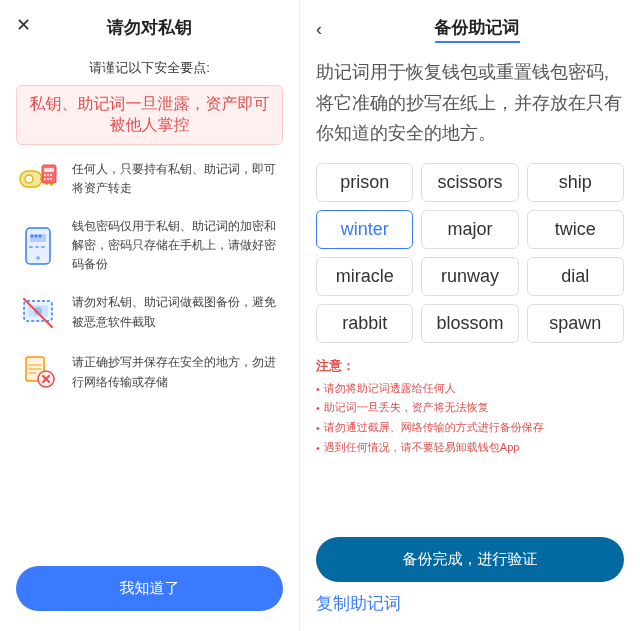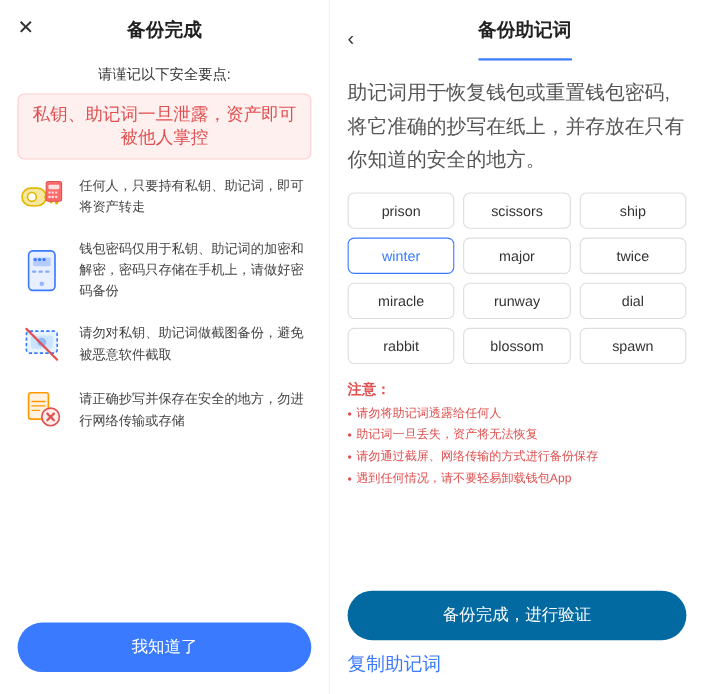--- a/index.html
+++ b/index.html
@@ -125,40 +125,40 @@
     .right-title-wrap {
       flex: 1;
       display: flex;
       justify-content: center;
     }
     .right-title {
       font-size: 17px;
       font-weight: 600;
       color: #222;
       border-bottom: 2px solid #3a7aff;
-      padding-bottom: 14px;
+      padding-bottom: 2px;
     }
     .right-desc {
       font-size: 18px;
       color: #555;
       line-height: 1.7;
       margin: 4px 16px 14px 16px;
     }
     .mnemonic-grid {
       display: grid;
       grid-template-columns: repeat(3, 1fr);
       gap: 8px;
       margin: 0 16px 14px 16px;
     }
     .mnemonic-word {
       border: 1px solid #ddd;
       border-radius: 6px;
       padding: 8px 4px;
       text-align: center;
-      font-size: 13px;
+      font-size: 18px;
       color: #333;
       background: #fff;
     }
     .mnemonic-word.highlighted {
       border-color: #3a7aff;
       color: #3a7aff;
     }
     .notes-section {
       margin: 0 16px 14px 16px;
     }
@@ -204,21 +204,21 @@
       color: #3a7aff;
       cursor: pointer;
     }
   </style>
 </head>
 <body>
 
 <div class="panel panel-left">
   <div class="left-header">
     <span class="left-close-btn">✕</span>
-    <span class="left-title">备份完成</span>
+    <span class="left-title">请勿对私钥</span>
   </div>
 
   <div class="left-subtitle">请谨记以下安全要点:</div>
 
   <div class="warning-box">私钥、助记词一旦泄露，资产即可被他人掌控</div>
 
   <div class="left-items">
 
     <div class="left-item">
       <div class="item-icon">

